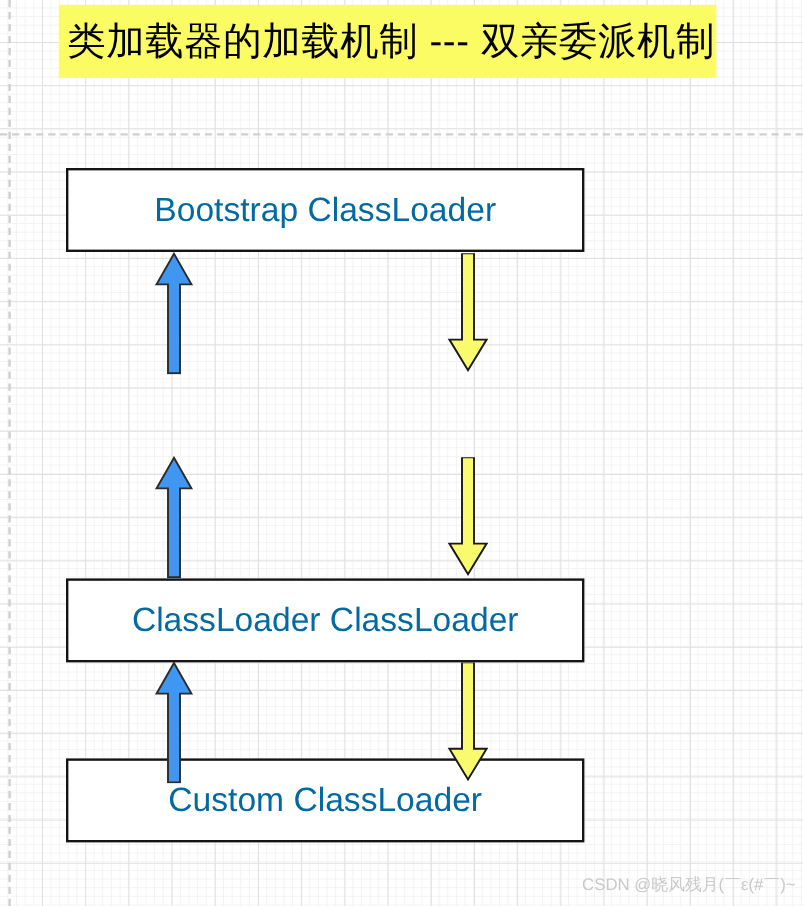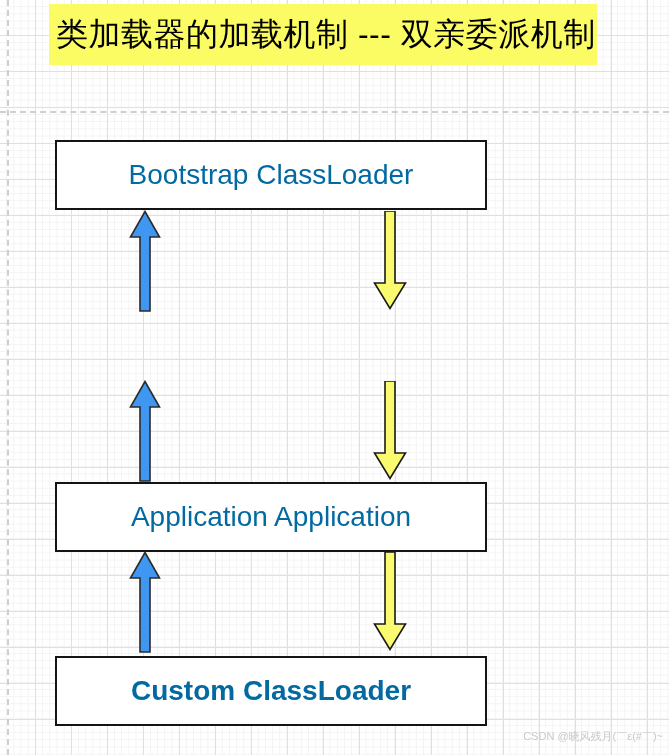--- a/index.html
+++ b/index.html
@@ -63,55 +63,55 @@
     display: flex;
     align-items: center;
     justify-content: center;
     font-size: 28px;
     color: #0369a1;
     white-space: nowrap;
   }
   .n1 { top: 140px; }
   .n2 { top: 311px; }
   .n3 { top: 482px; }
-  .n4 { top: 656px; font-weight: bold; }
+  .n4 { top: 632px; }
   .arrow {
     position: absolute;
     display: block;
   }
   .up-a { left: 129px; top: 210px; }
   .up-b { left: 129px; top: 380px; }
   .up-c { left: 129px; top: 551px; }
   .down-a { left: 373px; top: 211px; }
   .down-b { left: 373px; top: 381px; }
   .down-c { left: 373px; top: 552px; }
   .watermark {
     position: absolute;
     right: 6px;
     top: 729px;
-    font-size: 11px;
+    font-size: 14px;
     color: #c9c9c9;
     white-space: nowrap;
   }
 </style>
 </head>
 <body>
 
 <div class="canvas">
 
   <div class="page-divider-v"></div>
   <div class="page-divider-h"></div>
 
   <div class="title">类加载器的加载机制 --- 双亲委派机制</div>
 
   <div class="node n1">
     <span>Bootstrap ClassLoader</span>
   </div>
   <div class="node n3">
-    <span>Application Application</span>
+    <span>ClassLoader ClassLoader</span>
   </div>
   <div class="node n4">
     <span>Custom ClassLoader</span>
   </div>
 
   <svg class="arrow up-a" width="32" height="102" viewBox="0 0 32 102">
     <polygon points="16,1.5 30.5,27 21,27 21,101 11,101 11,27 1.5,27" stroke-width="1.6" fill="#3F97F2" stroke="#2B2B2B"></polygon>
   </svg>
   <svg class="arrow up-b" width="32" height="102" viewBox="0 0 32 102">
     <polygon points="16,1.5 30.5,27 21,27 21,101 11,101 11,27 1.5,27" stroke-width="1.6" fill="#3F97F2" stroke="#2B2B2B"></polygon>

